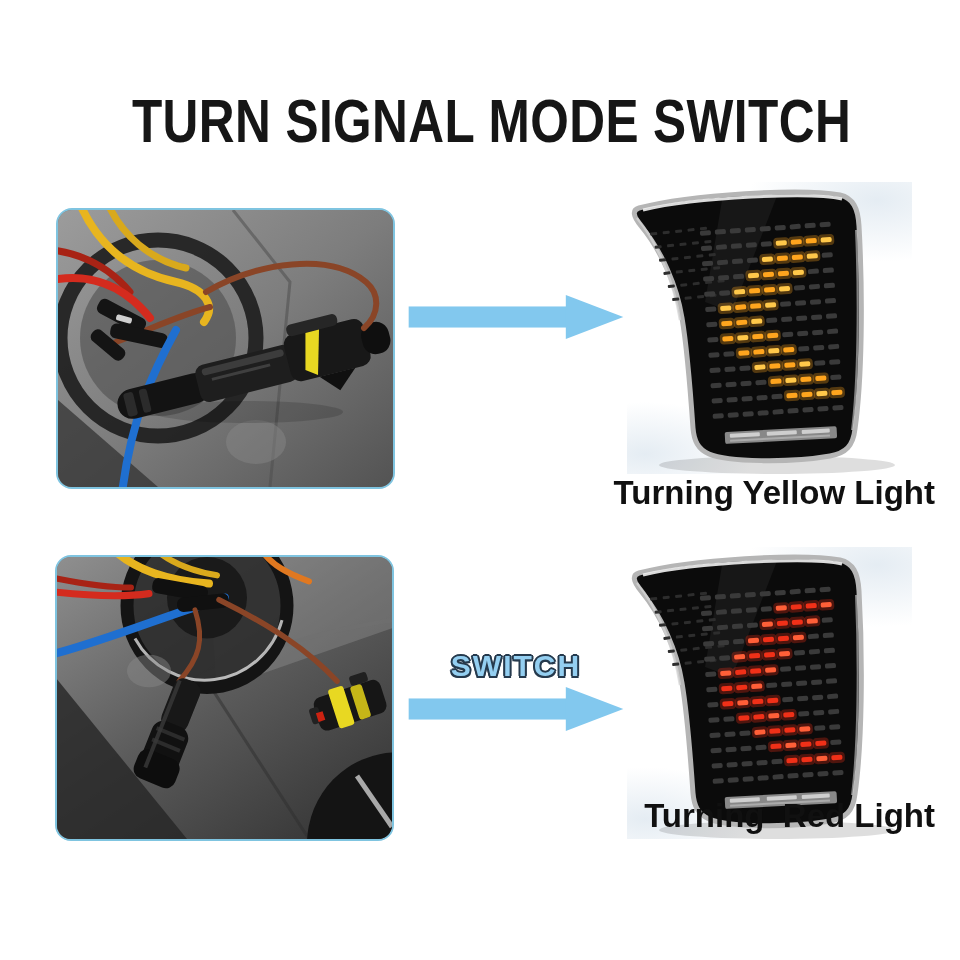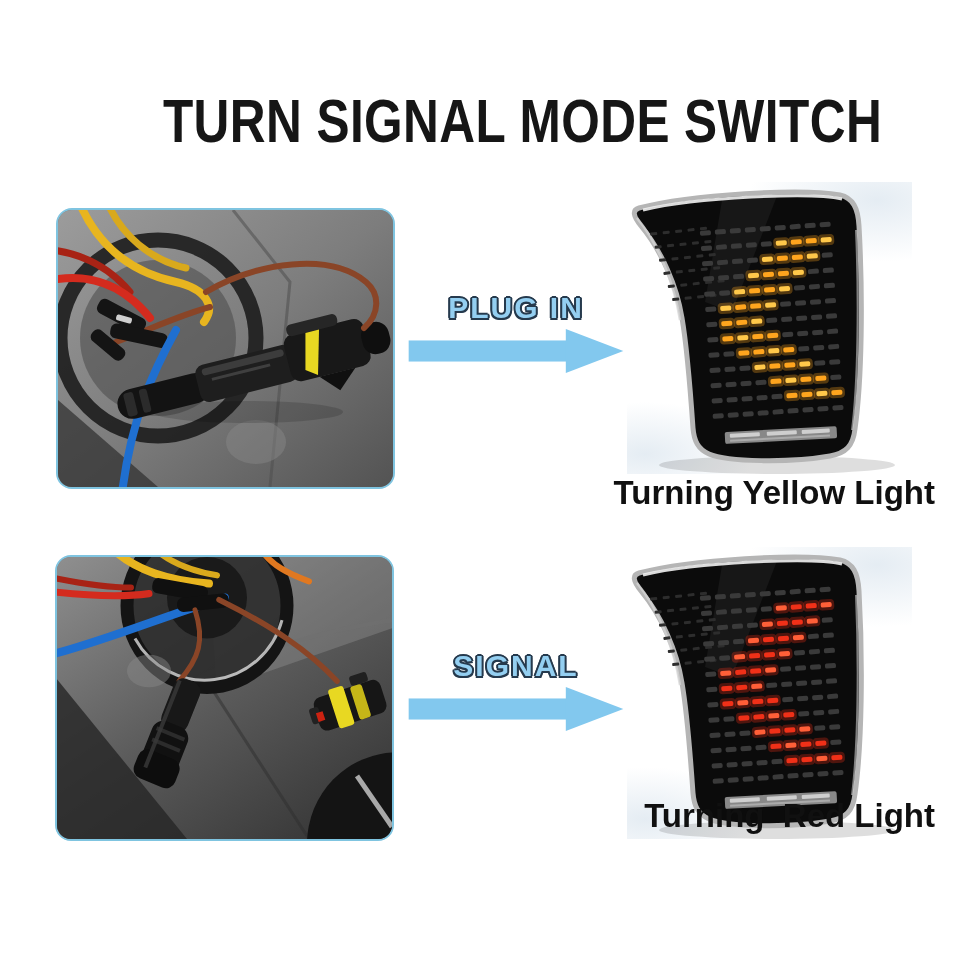--- a/index.html
+++ b/index.html
@@ -5,21 +5,21 @@
   html,body { margin:0; padding:0; background:#ffffff; }
   #canvas {
     position:relative; width:960px; height:960px; margin:0 auto;
     background:#ffffff; overflow:hidden;
     font-family:"Liberation Sans", sans-serif;
   }
 
   
   .title {
     position:absolute; top:90px; left:0; right:0;
-    text-align:center; white-space:nowrap;text-decoration:underline;
+    white-space:nowrap;text-decoration:underline;
   }
   .title span {
     display:inline-block;
     font-size:62px; font-weight:bold; line-height:1;
     color:var(--title-color,#161616);
     transform: translateX(42px) scaleX(0.80);
     transform-origin:center;
     letter-spacing:0.5px;
   }
 
@@ -129,21 +129,20 @@
           <polygon points="252,140 266,140 254,184 243,176" fill="var(--connector-yellow)"></polygon>
           <rect x="305" y="146" width="28" height="32" rx="13" fill="#0f0f0f"></rect>
           <polygon points="255,186 292,186 272,204" fill="#101010"></polygon>
           <rect x="150" y="161" width="60" height="3" fill="#555555" opacity="0.6"></rect>
         </g>
         <path d="M 148 82 C 200 52, 272 42, 308 72 C 322 84, 322 104, 306 118" stroke="var(--wire-brown)" stroke-width="6" fill="none" stroke-linecap="round"></path>
       </svg>
     </div>
 
     <div class="action" id="action1">
-      <div class="action-label">PLUG IN</div>
       <svg class="arrow-svg" viewBox="0 0 224 48">
         <rect x="0" y="13" width="166" height="22" fill="var(--arrow)"></rect>
         <polygon points="164,1 224,24 164,47" fill="var(--arrow)"></polygon>
       </svg>
     </div>
 
     <div class="lamp-wrap" id="lamp1">
       <svg viewBox="0 0 285 292">
         <ellipse cx="250" cy="18" rx="130" ry="62" fill="url(#cornerTint)"></ellipse>
         <ellipse cx="18" cy="272" rx="110" ry="52" fill="url(#cornerTint)"></ellipse>
@@ -404,21 +403,21 @@
           <rect x="300" y="118" width="18" height="10" rx="3" fill="#202020"></rect>
           <rect x="276" y="124" width="16" height="40" rx="3" fill="var(--connector-yellow)"></rect>
           <rect x="298" y="128" width="12" height="34" rx="3" fill="#d8c818" opacity="0.9"></rect>
           <rect x="252" y="136" width="10" height="16" rx="3" fill="#222222"></rect>
           <rect x="258" y="142" width="7" height="9" fill="#cc2211"></rect>
         </g>
       </svg>
     </div>
 
     <div class="action" id="action2">
-      <div class="action-label">SIGNAL</div>
+      <div class="action-label">SWITCH</div>
       <svg class="arrow-svg" viewBox="0 0 224 48">
         <rect x="0" y="13" width="166" height="22" fill="var(--arrow)"></rect>
         <polygon points="164,1 224,24 164,47" fill="var(--arrow)"></polygon>
       </svg>
     </div>
 
     <div class="lamp-wrap" id="lamp2">
       <svg viewBox="0 0 285 292">
         <ellipse cx="250" cy="18" rx="130" ry="62" fill="url(#cornerTint)"></ellipse>
         <ellipse cx="18" cy="272" rx="110" ry="52" fill="url(#cornerTint)"></ellipse>

